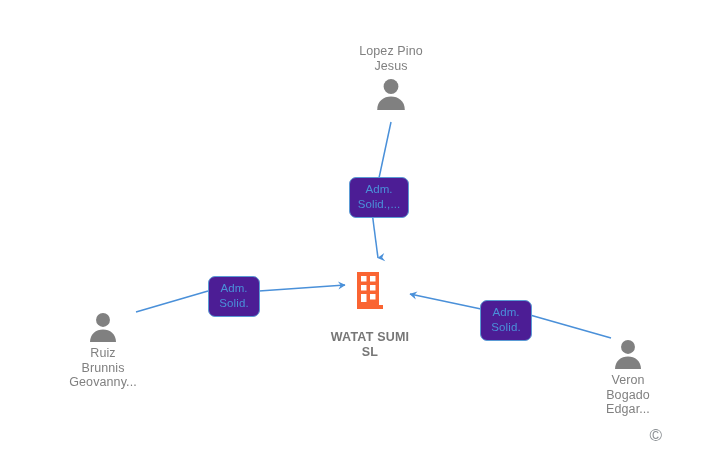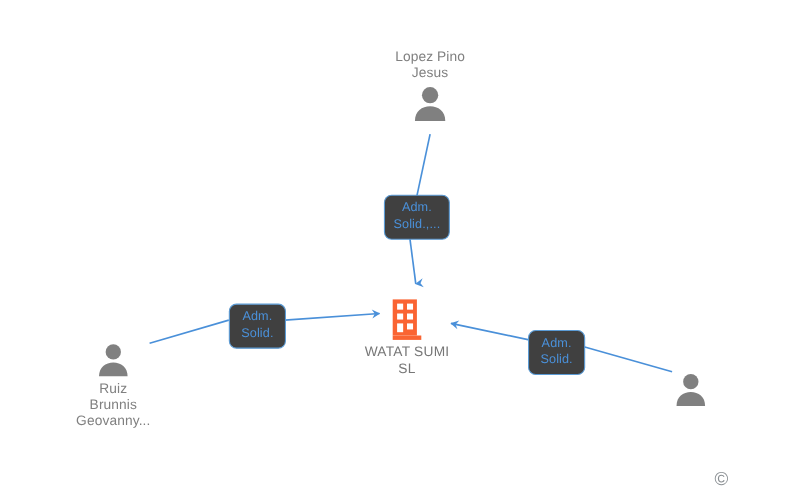--- a/index.html
+++ b/index.html
@@ -53,36 +53,36 @@
   .company-node {
     position: absolute;
     width: 170px;
     text-align: center;
   }
   .company-icon {
     display: block;
     margin: 0 auto;
   }
   .company-label {
-    margin-top: 3px;
+    margin-top: 20px;
     font-size: 12.5px;
     line-height: 14.5px;
-    font-weight: normal;
+    font-weight: bold;
     color: #777777;
     white-space: pre-line;
     letter-spacing: 0.2px;
   }
 
   
   .edge-label {
     position: absolute;
     box-sizing: border-box;
     border: 1.4px solid #5b9bd5;
     border-radius: 7px;
-    background: #404040;
+    background: #4c1d95;
     color: #4a90d9;
     font-size: 11.5px;
     line-height: 15px;
     text-align: center;
     padding: 4px 6px 5px 6px;
     white-space: pre-line;
     letter-spacing: 0.1px;
   }
 
   
@@ -185,19 +185,22 @@
   </div>
 
   <div class="edge-label" style="left:480px; top:300px; width:52px;">Adm.
 Solid.</div>
 
   <div class="person-node" style="left:553px; top:338px;">
     <svg class="person-icon" width="32" height="32" viewBox="0 0 34 34" xmlns="http://www.w3.org/2000/svg">
       <circle cx="17" cy="9.5" r="7.4" fill="#808080"></circle>
       <path d="M3.2,33 C3.2,24.2 9.6,19.6 17,19.6 C24.4,19.6 30.8,24.2 30.8,33 Z" fill="#808080"></path>
     </svg>
+    <div class="person-label below">Veron
+Bogado
+Edgar...</div>
   </div>
 
   <div id="watermark">
     <span class="wm-copy">©</span>
   </div>
 
 </div>
 
 </body></html>

